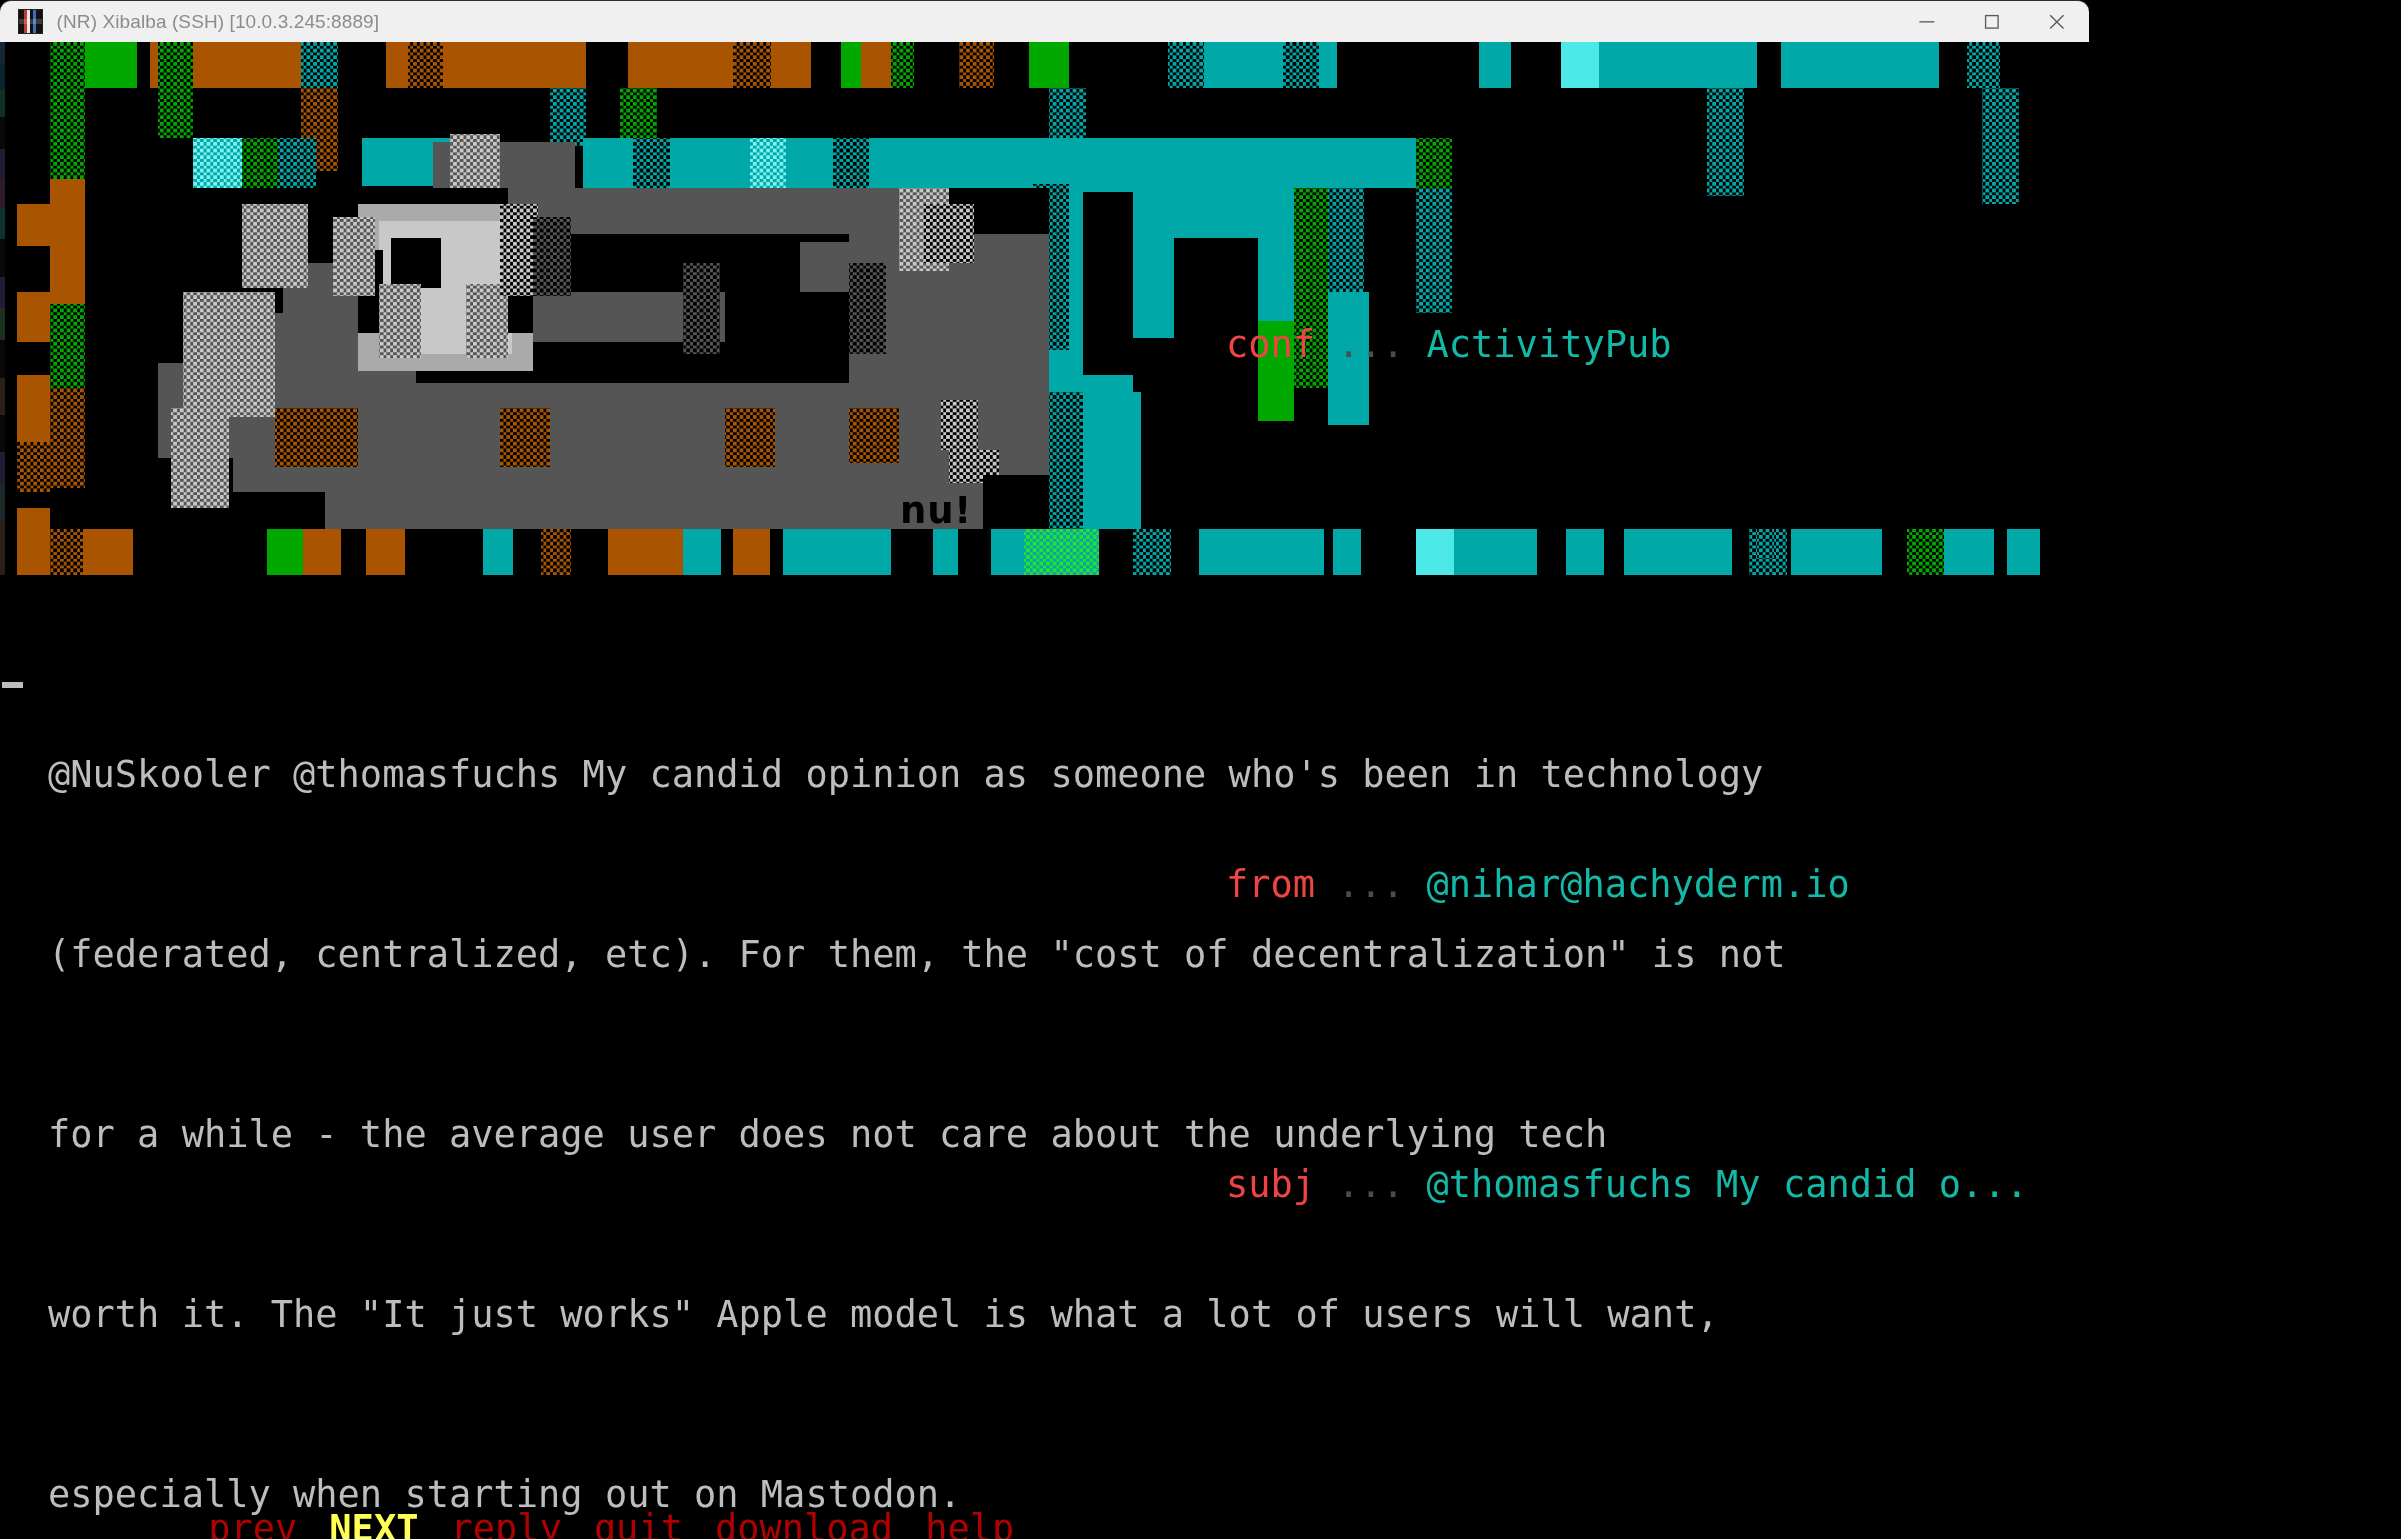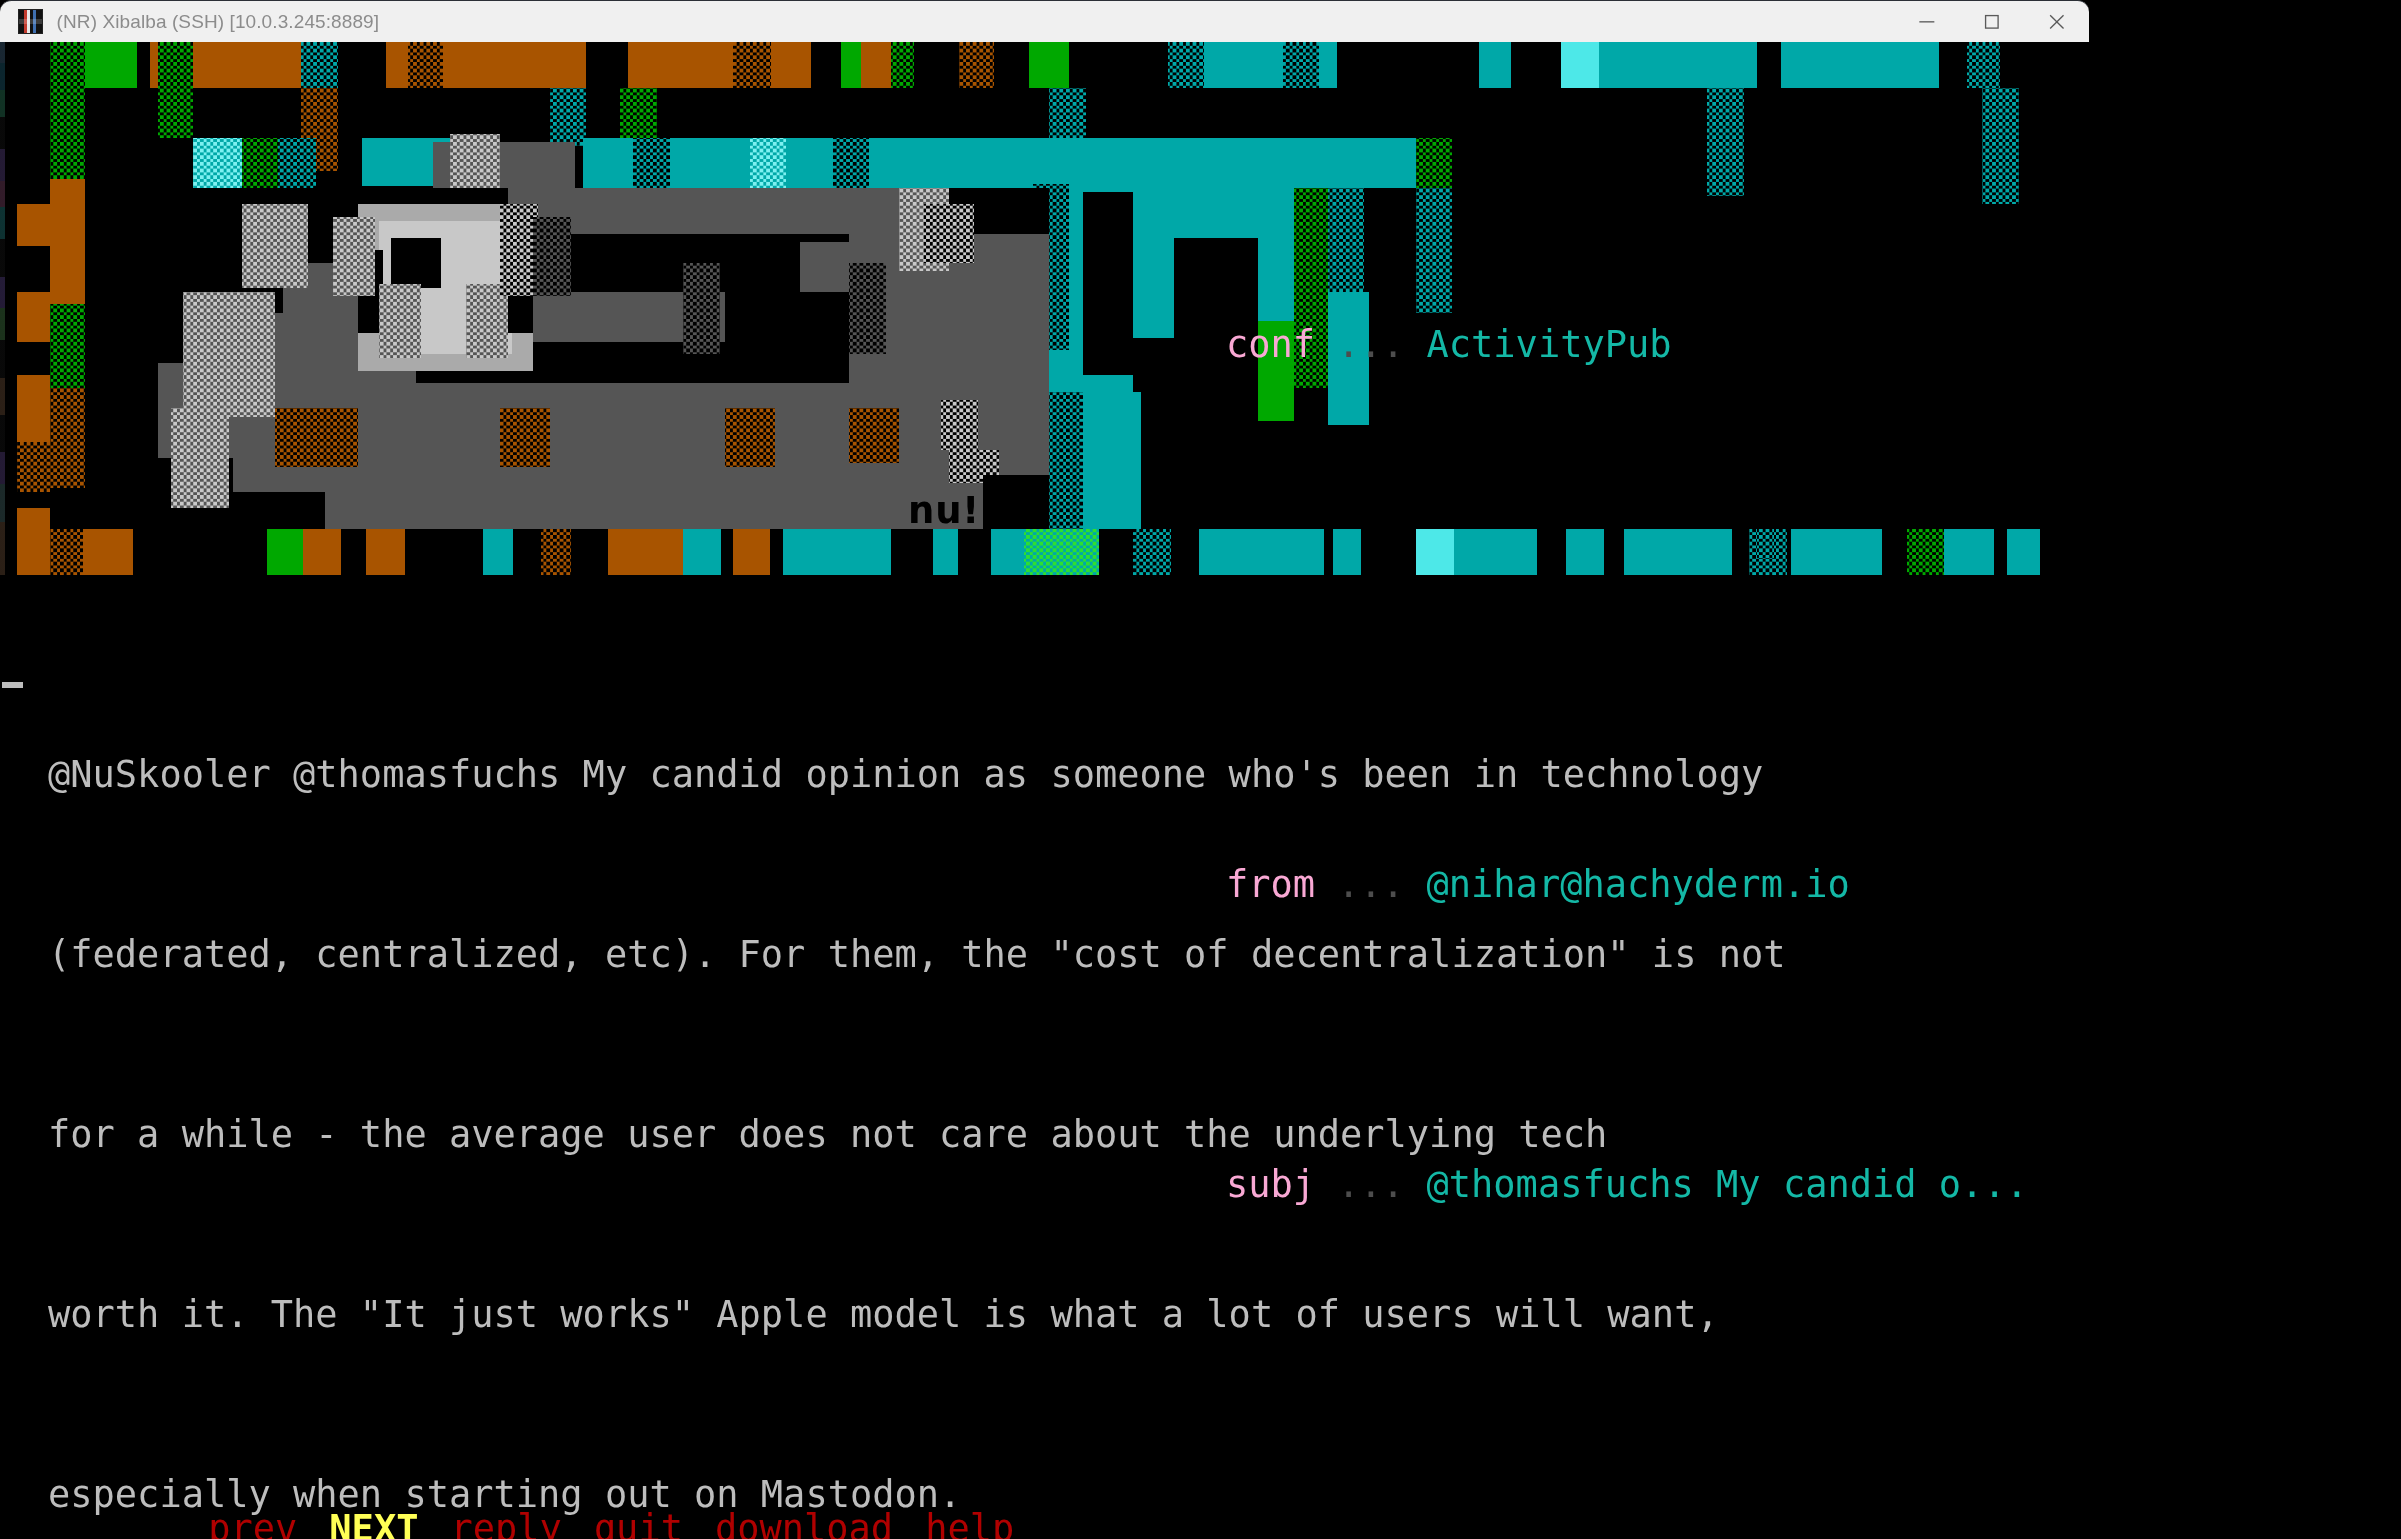--- a/index.html
+++ b/index.html
@@ -100,36 +100,35 @@
   .art-sig {
     position: absolute;
     left: 900px;
     top: 450px;
     font-family: "DejaVu Sans", sans-serif;
     font-weight: bold;
     font-size: 37px;
     color: #000000;
     letter-spacing: 0.8px;
     line-height: 1;
-    margin-left: 8px;
   }
 
   
   .hdr {
     position: absolute;
     left: 1226px;
     top: 93px;
     font-size: 37px;
     line-height: 60px;
     white-space: pre;
   }
   .hdr-row { display: block; height: 60px; }
   .hdr-row.spacer { height: 60px; }
   .hdr-label {
-    color: #f9a8d4;
+    color: #ef4444;
     display: inline-block;
   }
   .hdr-dots {
     color: #4d4d4d;
     display: inline-block;
   }
   .hdr-value {
     color: #14b8a6;
     display: inline-block;
   }

